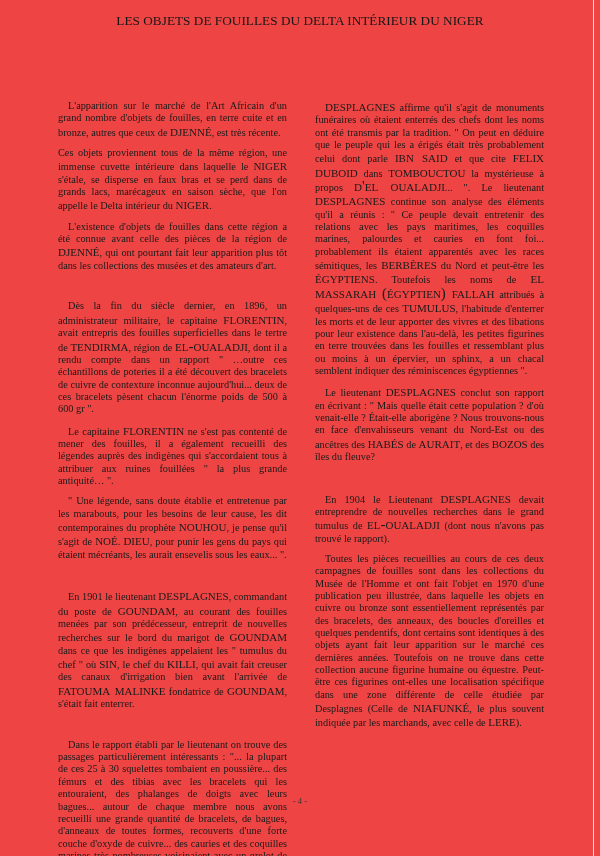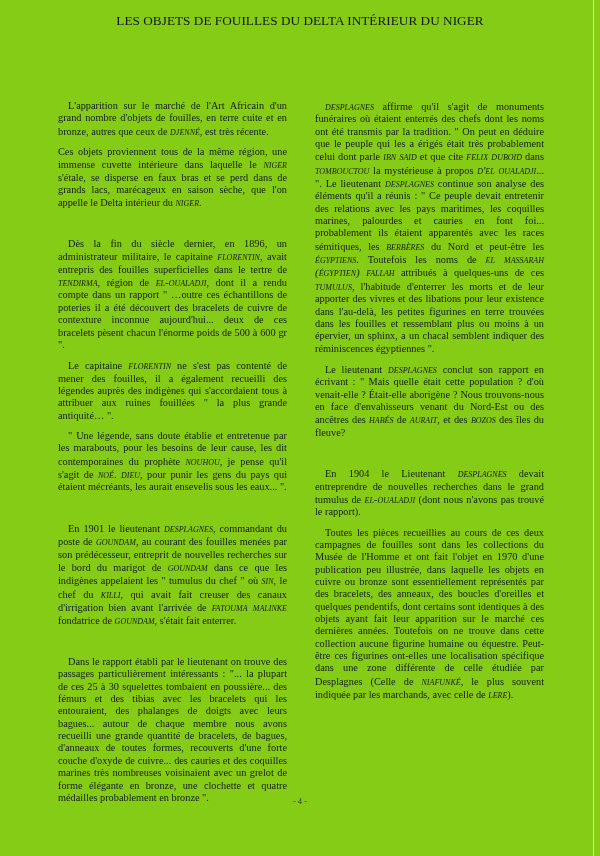--- a/index.html
+++ b/index.html
@@ -1,43 +1,44 @@
 <!DOCTYPE html>
 <html><head>
 <meta charset="utf-8">
 <style>
   html, body { margin: 0; padding: 0; background: #ffffff; }
   body { width: 600px; height: 856px; position: relative; overflow: hidden;
          font-family: "Liberation Serif", serif; color: #1a1a1a; }
-  .page { position: absolute; left: 0; top: 0; width: 600px; height: 856px; background: #84cc16; }
+  .page { position: absolute; left: 0; top: 0; width: 600px; height: 856px; background: #ef4444; }
   .edge { position: absolute; left: 593px; top: 0; width: 1px; height: 856px; background: #e6e6e6; }
   .title { position: absolute; left: 0; width: 600px; top: 13px; text-align: center;
            font-size: 13.2px; letter-spacing: 0.05px; color: #161616; }
   .col { position: absolute; top: 92px; font-size: 10.3px; line-height: 12.35px; text-align: justify;
          hyphens: none; }
   .col-left { left: 50px; width: 245px; }
   .col-right { left: 307px; width: 245px; }
   .col p { margin: 8px; text-indent: 10px; }
   .col p.noindent { text-indent: 0; }
   .gap { height: 12.35px; }
-  .sc { font-variant: small-caps; font-size: 11px; font-style: italic; }
+  .sc { font-variant: small-caps; font-size: 15px; }
   .footer { position: absolute; left: 0; width: 600px; top: 796px; text-align: center;
             font-size: 8.5px; color: #333; }
 </style>
 </head>
 <body>
 
 <div class="page">
   <div class="edge"></div>
 
   <div class="title">LES OBJETS DE FOUILLES DU DELTA INTÉRIEUR DU NIGER</div>
 
   <div class="col col-left">
     <p>L'apparition sur le marché de l'Art Africain d'un grand nombre d'objets de fouilles, en terre cuite et en bronze, autres que ceux de <span class="sc">djenné</span>, est très récente.</p>
     <p class="noindent">Ces objets proviennent tous de la même région, une immense cuvette intérieure dans laquelle le <span class="sc">niger</span> s'étale, se disperse en faux bras et se perd dans de grands lacs, marécageux en saison sèche, que l'on appelle le Delta intérieur du <span class="sc">niger</span>.</p>
+    <p>L'existence d'objets de fouilles dans cette région a été connue avant celle des pièces de la région de <span class="sc">djenné</span>, qui ont pourtant fait leur apparition plus tôt dans les collections des musées et des amateurs d'art.</p>
     <div class="gap"></div>
     <p>Dès la fin du siècle dernier, en 1896, un administrateur militaire, le capitaine <span class="sc">florentin</span>, avait entrepris des fouilles superficielles dans le tertre de <span class="sc">tendirma</span>, région de <span class="sc">el-oualadji</span>, dont il a rendu compte dans un rapport " …outre ces échantillons de poteries il a été découvert des bracelets de cuivre de contexture inconnue aujourd'hui... deux de ces bracelets pèsent chacun l'énorme poids de 500 à 600 gr ".</p>
     <p>Le capitaine <span class="sc">florentin</span> ne s'est pas contenté de mener des fouilles, il a également recueilli des légendes auprès des indigènes qui s'accordaient tous à attribuer aux ruines fouillées " la plus grande antiquité… ".</p>
     <p>" Une légende, sans doute établie et entretenue par les marabouts, pour les besoins de leur cause, les dit contemporaines du prophète <span class="sc">nouhou</span>, je pense qu'il s'agit de <span class="sc">noé</span>. <span class="sc">dieu</span>, pour punir les gens du pays qui étaient mécréants, les aurait ensevelis sous les eaux... ".</p>
     <div class="gap"></div>
     <p>En 1901 le lieutenant <span class="sc">desplagnes</span>, commandant du poste de <span class="sc">goundam</span>, au courant des fouilles menées par son prédécesseur, entreprit de nouvelles recherches sur le bord du marigot de <span class="sc">goundam</span> dans ce que les indigènes appelaient les " tumulus du chef " où <span class="sc">sin</span>, le chef du <span class="sc">killi</span>, qui avait fait creuser des canaux d'irrigation bien avant l'arrivée de <span class="sc">fatouma malinke</span> fondatrice de <span class="sc">goundam</span>, s'était fait enterrer.</p>
     <div class="gap"></div>
     <p>Dans le rapport établi par le lieutenant on trouve des passages particulièrement intéressants : "... la plupart de ces 25 à 30 squelettes tombaient en poussière... des fémurs et des tibias avec les bracelets qui les entouraient, des phalanges de doigts avec leurs bagues... autour de chaque membre nous avons recueilli une grande quantité de bracelets, de bagues, d'anneaux de toutes formes, recouverts d'une forte couche d'oxyde de cuivre... des cauries et des coquilles marines très nombreuses voisinaient avec un grelot de forme élégante en bronze, une clochette et quatre médailles probablement en bronze ".</p>
   </div>
 

